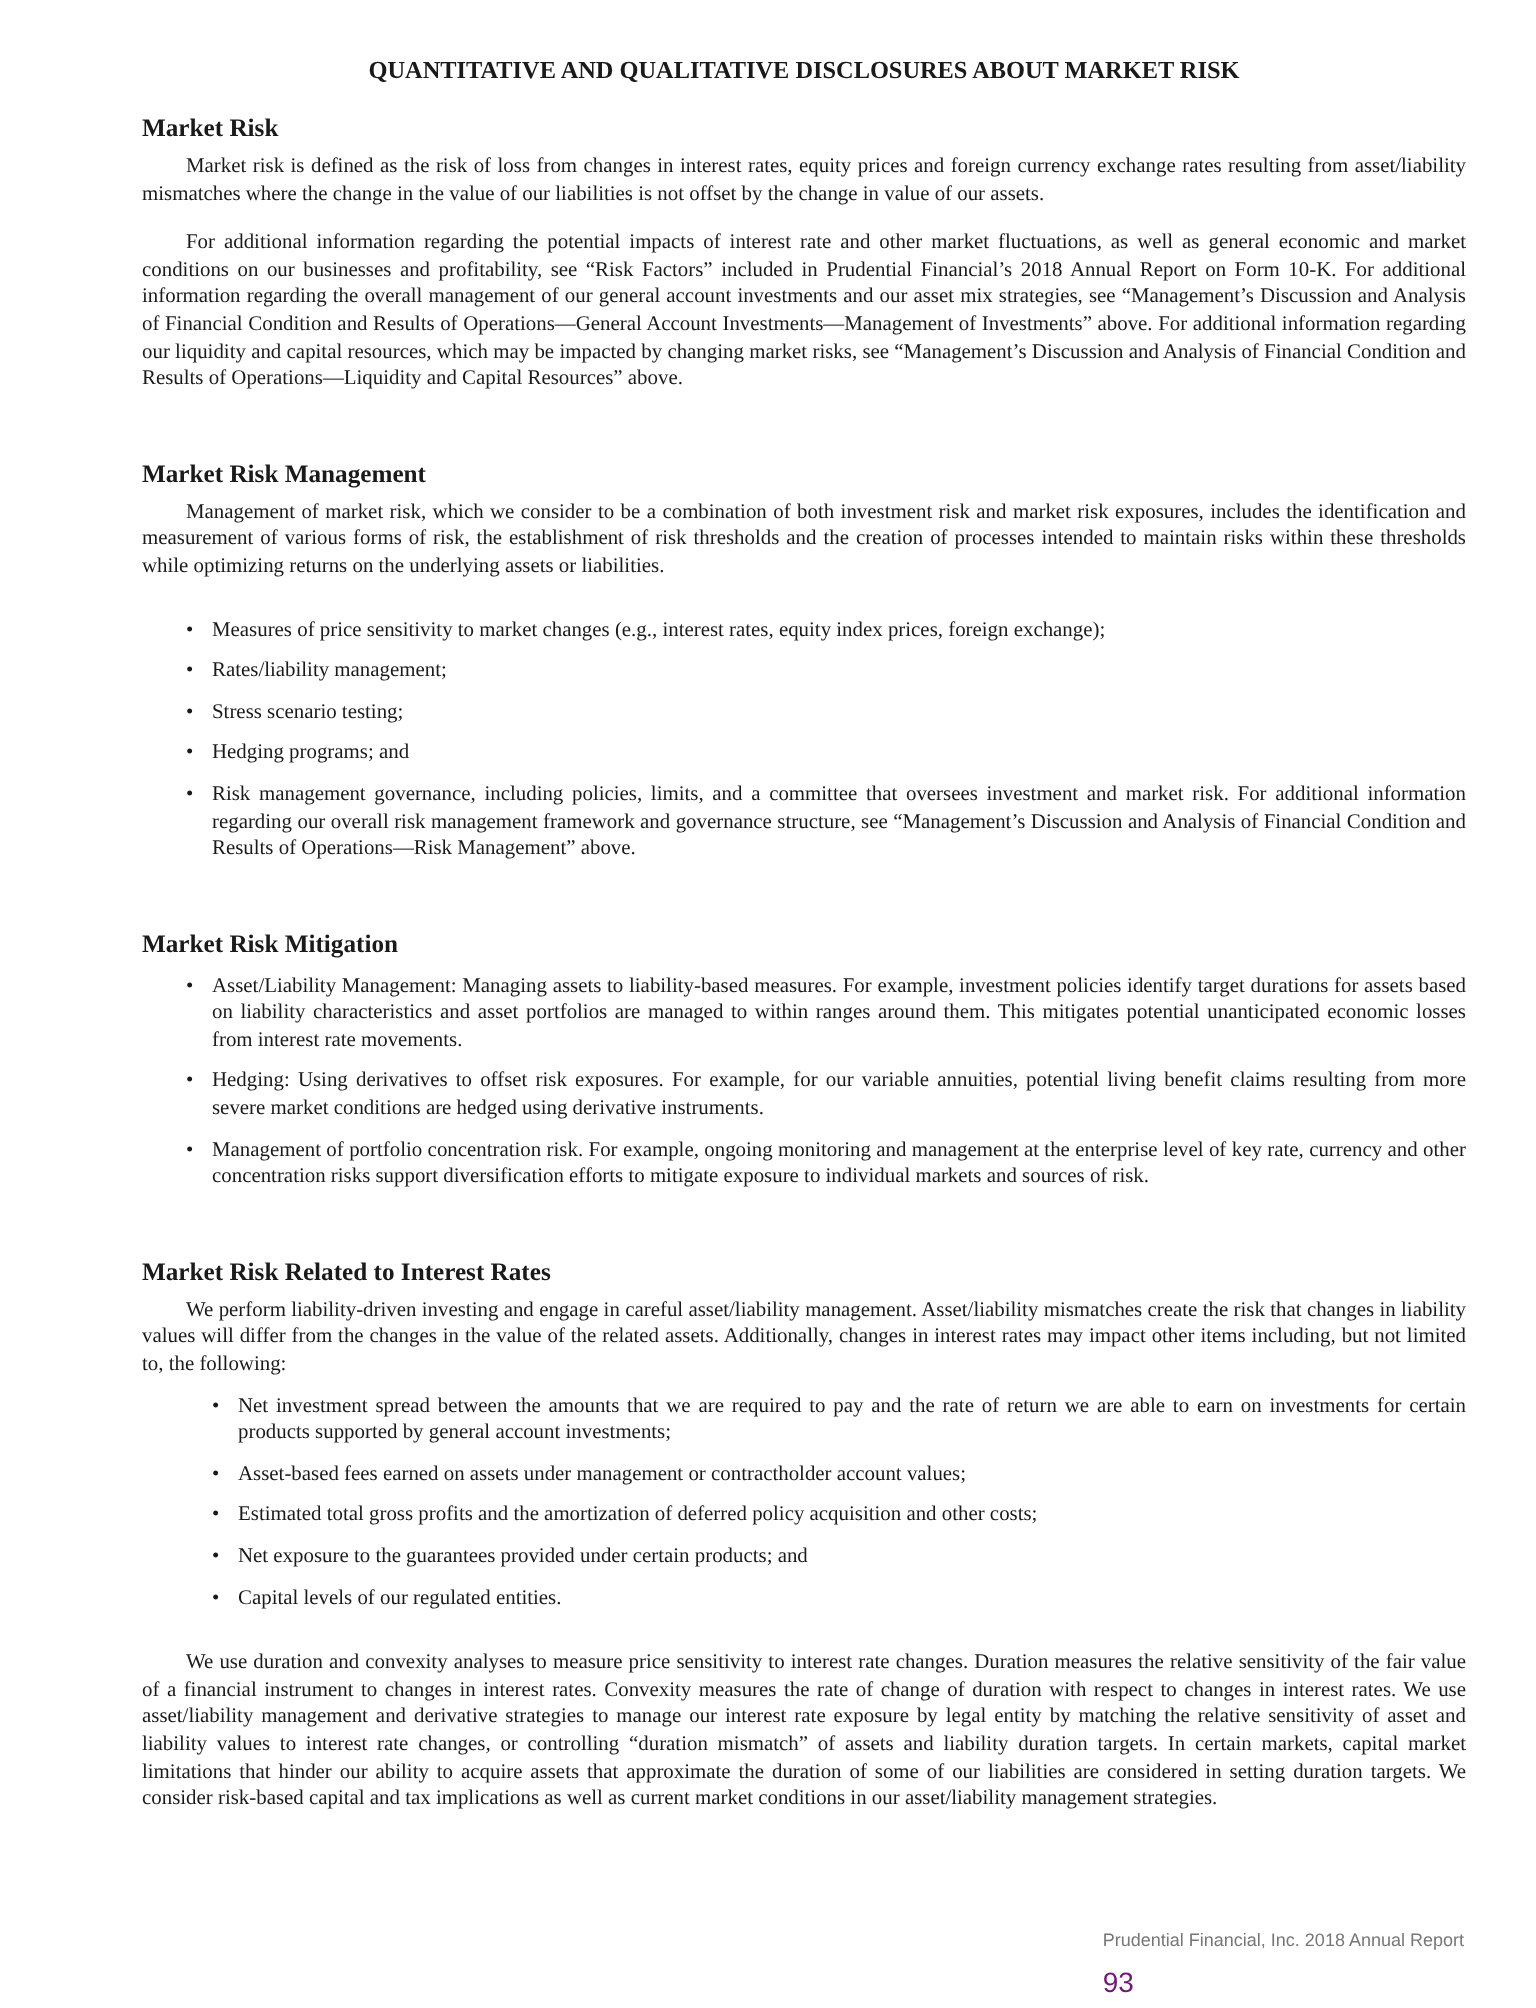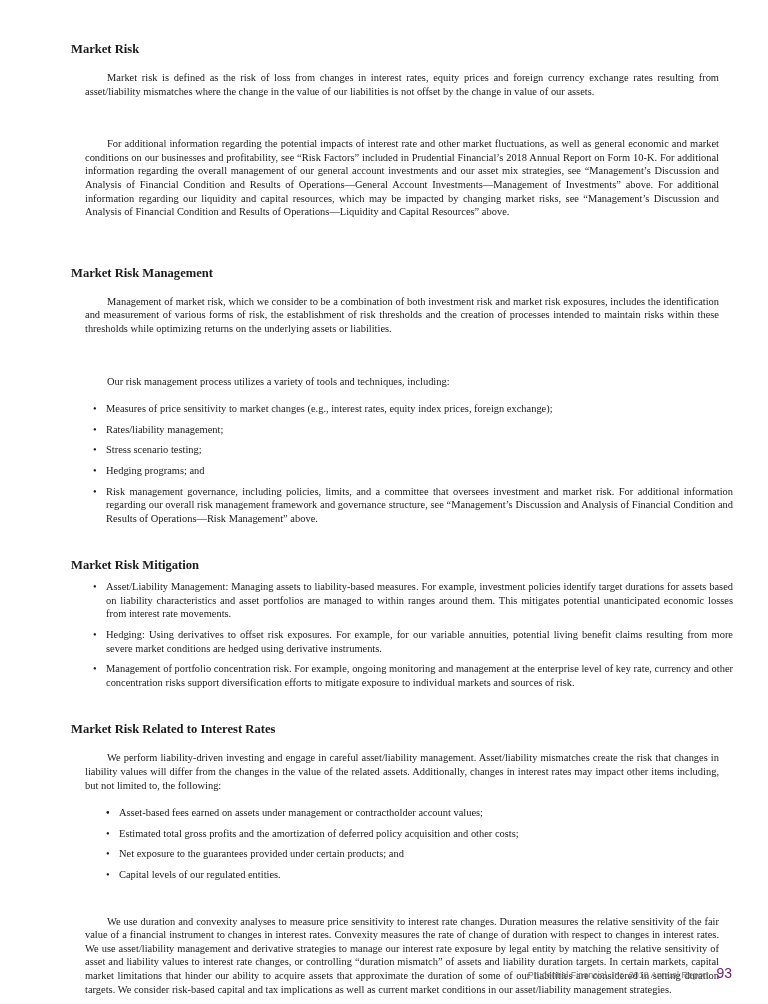--- a/index.html
+++ b/index.html
@@ -9,62 +9,62 @@
     }
     .page { position: absolute; left: 71px; top: 28px; width: 662px; }
     .doc-title {
       text-align: center; font-weight: bold; font-size: 12.2px;
       margin: 0 0 6px 0; letter-spacing: 0;
     }
     h2 {
       font-size: 12.6px; font-weight: bold; margin: 14px 0 5px 0;
     }
     p {
-      font-size: 10.45px; line-height: 13.6px; margin: 14px; text-align: justify;
+      font-size: 10.45px; line-height: 13.6px; margin: 0; text-align: justify;
     }
     p.indent { text-indent: 22px; }
     p.plain { padding-left: 22px; }
     .gap-m { height: 11px; }
     .gap-l { height: 19px; }
     ul.bullets { list-style: none; margin: 0; padding: 0 0 0 22px; }
     ul.bullets li {
       position: relative; padding-left: 13px; font-size: 10.45px; line-height: 13.6px;
       text-align: justify; margin-top: 7px;
     }
     ul.bullets li .dot {
       position: absolute; left: 0; top: 0;
     }
     ul.bullets.deep { padding-left: 35px; }
     .footer {
       position: absolute; right: 36px; top: 965px;
       font-family: "Liberation Sans", sans-serif; color: #777777;
-      display: flex; align-items: baseline; gap: 8px;
+      display: flex; align-items: baseline; gap: 8px; flex-direction: column;
     }
     .footer .ft-text { font-size: 9px; }
     .footer .ft-page { font-size: 14px; color: #701a75; }
   </style>
 </head>
 <body>
 
 <div class="page">
+  <div class="doc-title">QUANTITATIVE AND QUALITATIVE DISCLOSURES ABOUT MARKET RISK</div>
 
   <section>
     <h2>Market Risk</h2>
     <p class="indent">Market risk is defined as the risk of loss from changes in interest rates, equity prices and foreign currency exchange rates resulting from asset/liability mismatches where the change in the value of our liabilities is not offset by the change in value of our assets.</p>
     <div class="gap-m"></div>
     <p class="indent">For additional information regarding the potential impacts of interest rate and other market fluctuations, as well as general economic and market conditions on our businesses and profitability, see “Risk Factors” included in Prudential Financial’s 2018 Annual Report on Form 10-K. For additional information regarding the overall management of our general account investments and our asset mix strategies, see “Management’s Discussion and Analysis of Financial Condition and Results of Operations—General Account Investments—Management of Investments” above. For additional information regarding our liquidity and capital resources, which may be impacted by changing market risks, see “Management’s Discussion and Analysis of Financial Condition and Results of Operations—Liquidity and Capital Resources” above.</p>
   </section>
 
   <div class="gap-l"></div>
 
   <section>
     <h2>Market Risk Management</h2>
     <p class="indent">Management of market risk, which we consider to be a combination of both investment risk and market risk exposures, includes the identification and measurement of various forms of risk, the establishment of risk thresholds and the creation of processes intended to maintain risks within these thresholds while optimizing returns on the underlying assets or liabilities.</p>
     <div class="gap-m"></div>
-    <p class="plain">Our risk management process utilizes a variety of tools and techniques, including:</p>
     <ul class="bullets">
       <li><span class="dot">•</span><span>Measures of price sensitivity to market changes (e.g., interest rates, equity index prices, foreign exchange);</span></li>
       <li><span class="dot">•</span><span>Rates/liability management;</span></li>
       <li><span class="dot">•</span><span>Stress scenario testing;</span></li>
       <li><span class="dot">•</span><span>Hedging programs; and</span></li>
       <li><span class="dot">•</span><span>Risk management governance, including policies, limits, and a committee that oversees investment and market risk. For additional information regarding our overall risk management framework and governance structure, see “Management’s Discussion and Analysis of Financial Condition and Results of Operations—Risk Management” above.</span></li>
     </ul>
   </section>
 
   <div class="gap-l"></div>
@@ -77,21 +77,21 @@
       <li><span class="dot">•</span><span>Management of portfolio concentration risk. For example, ongoing monitoring and management at the enterprise level of key rate, currency and other concentration risks support diversification efforts to mitigate exposure to individual markets and sources of risk.</span></li>
     </ul>
   </section>
 
   <div class="gap-l"></div>
 
   <section>
     <h2>Market Risk Related to Interest Rates</h2>
     <p class="indent">We perform liability-driven investing and engage in careful asset/liability management. Asset/liability mismatches create the risk that changes in liability values will differ from the changes in the value of the related assets. Additionally, changes in interest rates may impact other items including, but not limited to, the following:</p>
     <ul class="bullets deep">
-      <li><span class="dot">•</span></li>
+      <li><span class="dot">•</span><span>Net investment spread between the amounts that we are required to pay and the rate of return we are able to earn on investments for certain products supported by general account investments;</span></li>
       <li><span class="dot">•</span><span>Asset-based fees earned on assets under management or contractholder account values;</span></li>
       <li><span class="dot">•</span><span>Estimated total gross profits and the amortization of deferred policy acquisition and other costs;</span></li>
       <li><span class="dot">•</span><span>Net exposure to the guarantees provided under certain products; and</span></li>
       <li><span class="dot">•</span><span>Capital levels of our regulated entities.</span></li>
     </ul>
     <div class="gap-l"></div>
     <p class="indent">We use duration and convexity analyses to measure price sensitivity to interest rate changes. Duration measures the relative sensitivity of the fair value of a financial instrument to changes in interest rates. Convexity measures the rate of change of duration with respect to changes in interest rates. We use asset/liability management and derivative strategies to manage our interest rate exposure by legal entity by matching the relative sensitivity of asset and liability values to interest rate changes, or controlling “duration mismatch” of assets and liability duration targets. In certain markets, capital market limitations that hinder our ability to acquire assets that approximate the duration of some of our liabilities are considered in setting duration targets. We consider risk-based capital and tax implications as well as current market conditions in our asset/liability management strategies.</p>
   </section>
 </div>
 

